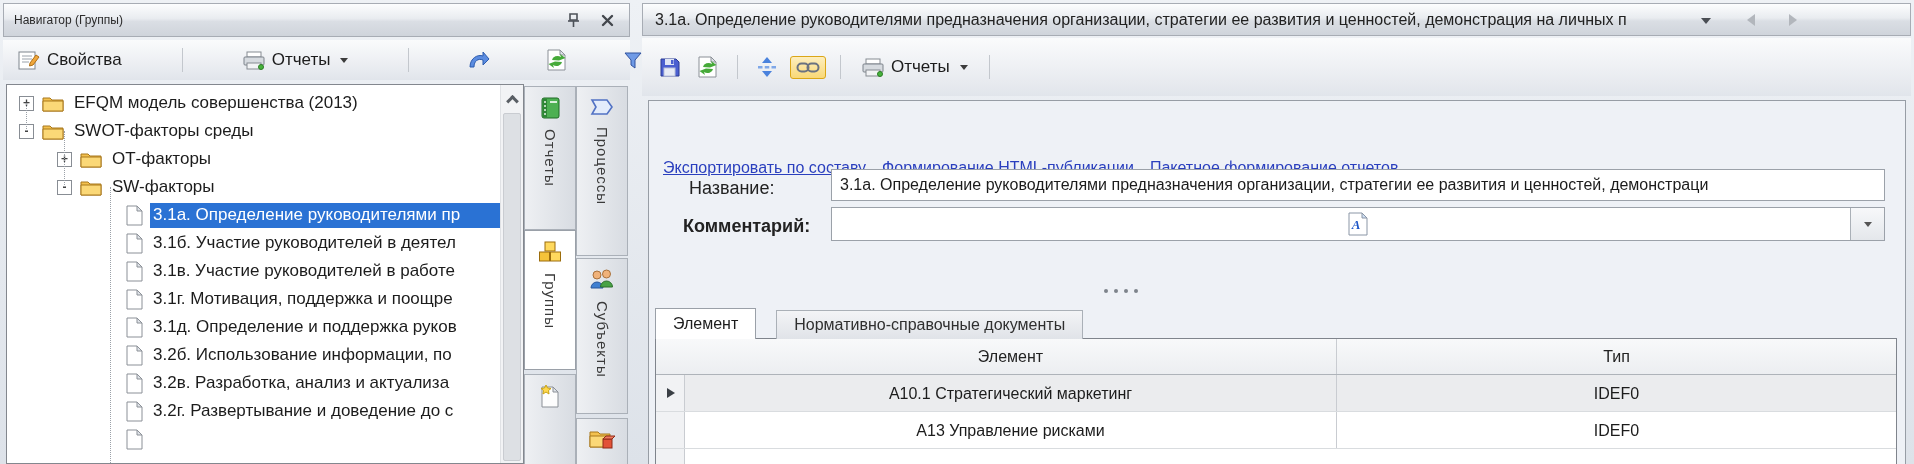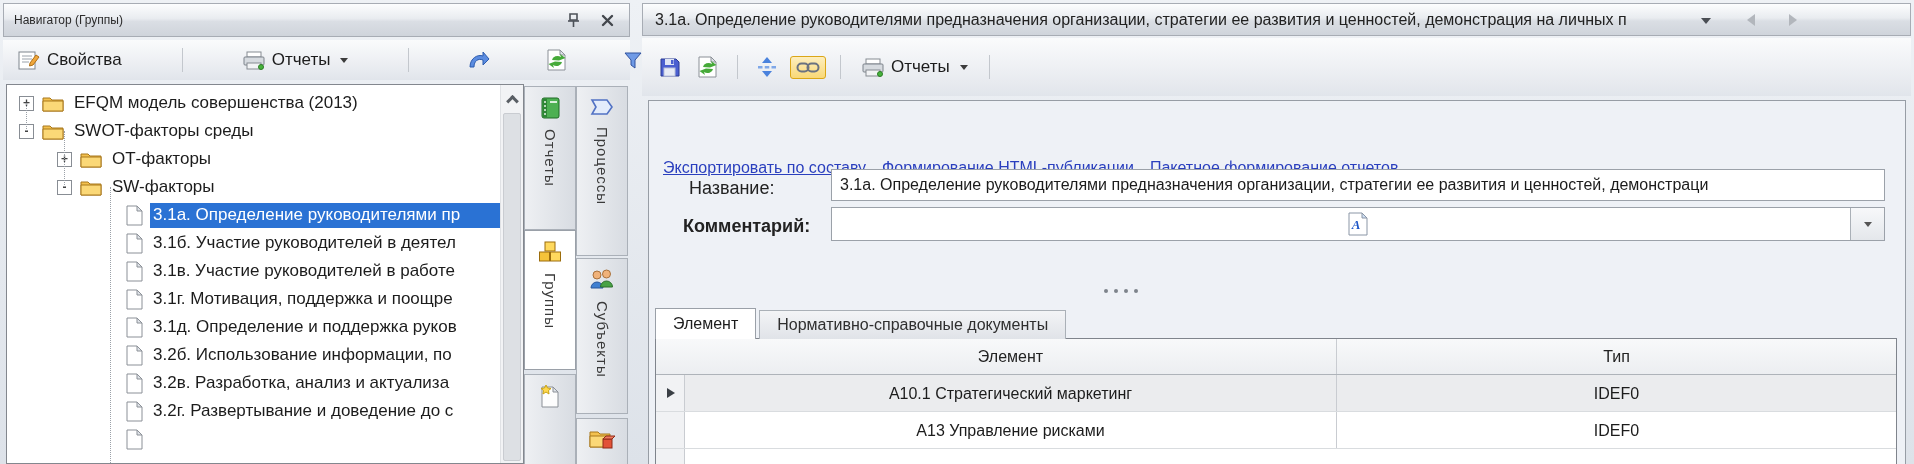--- a/index.html
+++ b/index.html
@@ -90,21 +90,21 @@
     background:linear-gradient(#f7f8fa,#e4e7eb); display:flex; align-items:center; justify-content:center; }
   .combo-btn .drop { border-top-color:#555; margin:0; }
 
   #splitter-dots { position:absolute; top:188px; left:455px; display:flex; gap:6px; }
   .dot { width:4px; height:4px; border-radius:50%; background:#7d838b; }
 
   #page-tabs { position:absolute; left:6px; top:206px; height:32px; display:flex; align-items:flex-end; }
   .ptab { font-size:16px; padding:0 17px; border:1px solid #9aa0a8; border-bottom:none;
     height:31px; line-height:30px; background:#fff; position:relative; z-index:2; }
   .ptab.inactive { height:29px; line-height:28px; background:linear-gradient(#f3f4f6,#e0e3e8);
-    border-color:#aab0b7; margin-left:3px; z-index:1; color:#2f2f2f; }
+    border-color:#aab0b7; margin-left:20px; z-index:1; color:#2f2f2f; }
 
   #grid { position:absolute; left:6px; right:8px; top:237px; bottom:0;
     border:1px solid #7f848c; border-bottom:none; background:#fff;text-align:center; }
   .ind-strip { position:absolute; left:0; top:0; bottom:0; width:29px;
     background:#f1f2f4; border-right:1px solid #c9ccd1; }
   .grow { position:relative; display:flex; font-size:16px; border-bottom:1px solid #d9dcdf; height:37px; }
   .ghead { height:36px; background:linear-gradient(#f8f9fa,#eceef1); border-bottom:1px solid #aeb3b9; color:#222; }
   .shaded .c-el, .shaded .c-ty { background:#ebecee; }
   .c-ind { width:29px; flex:none; display:flex; align-items:center; justify-content:center; }
   .c-el { width:652px; flex:none; padding:0 10px; line-height:36px; border-right:1px solid #c9ccd1;

